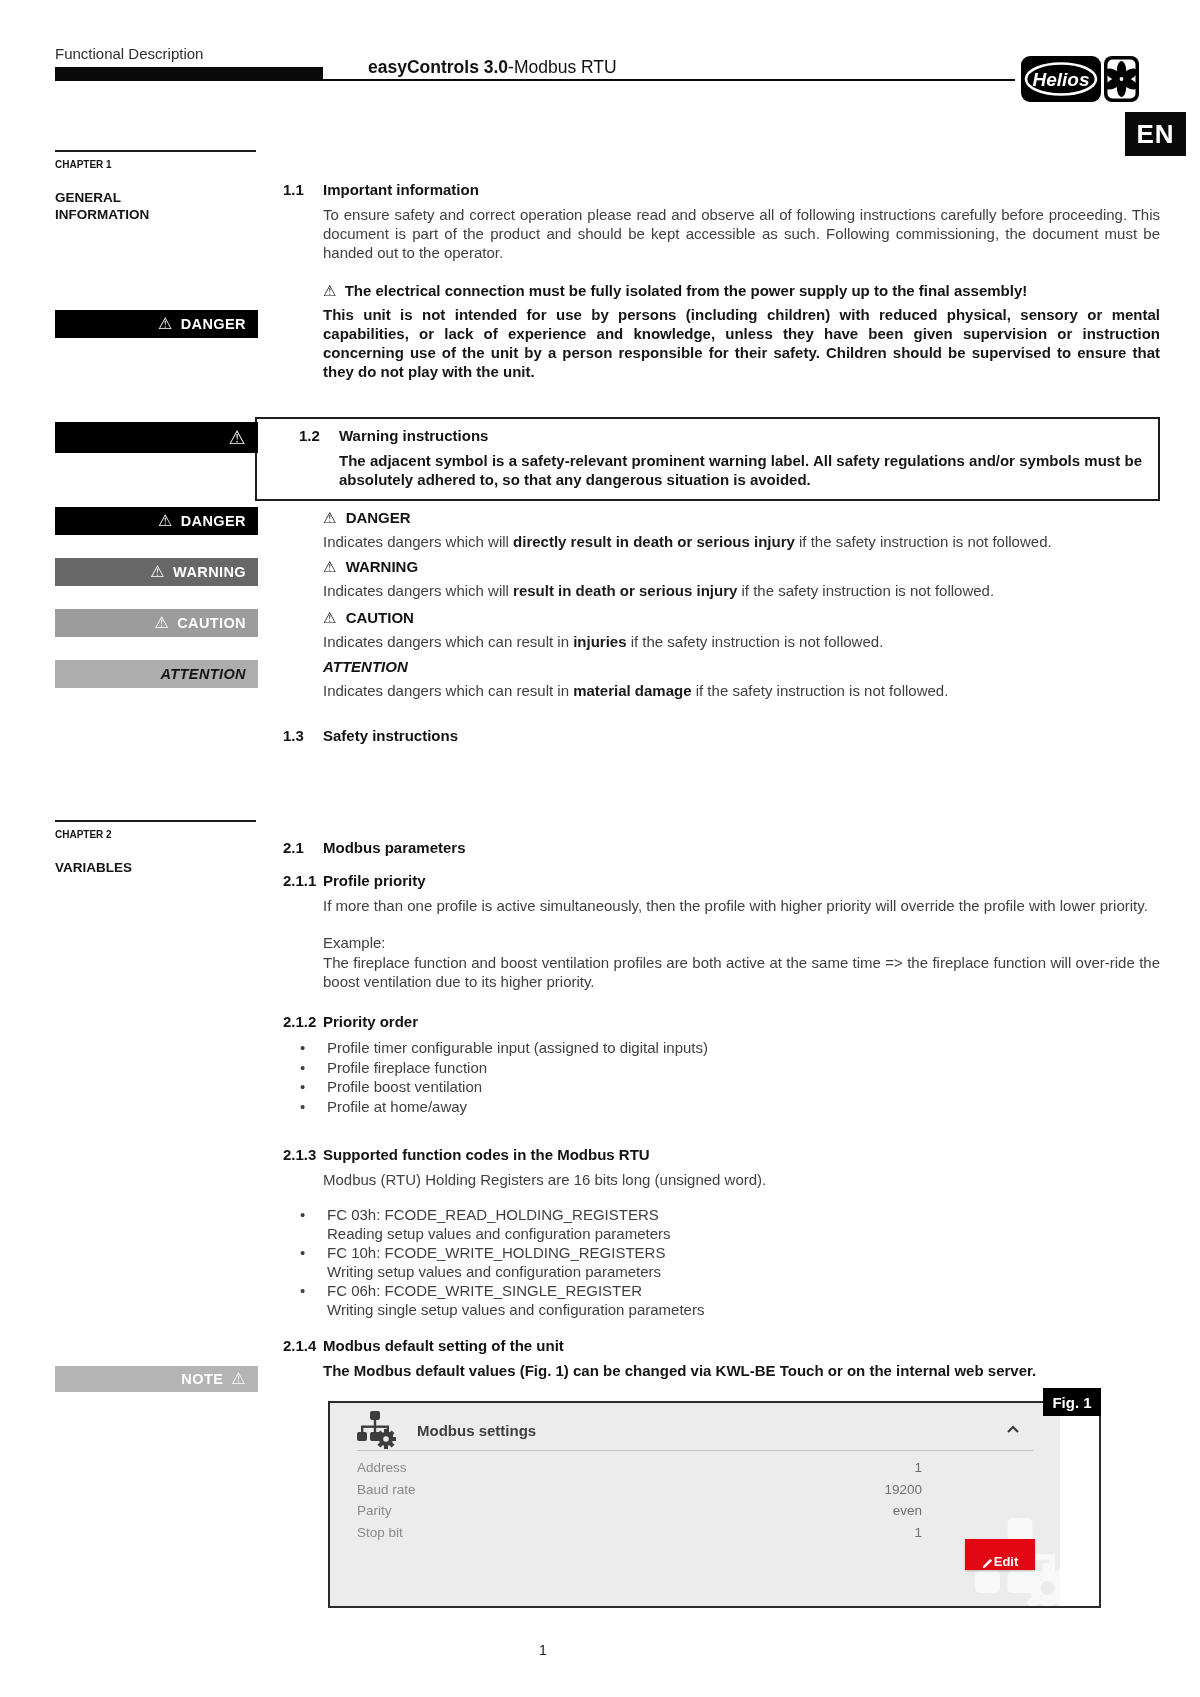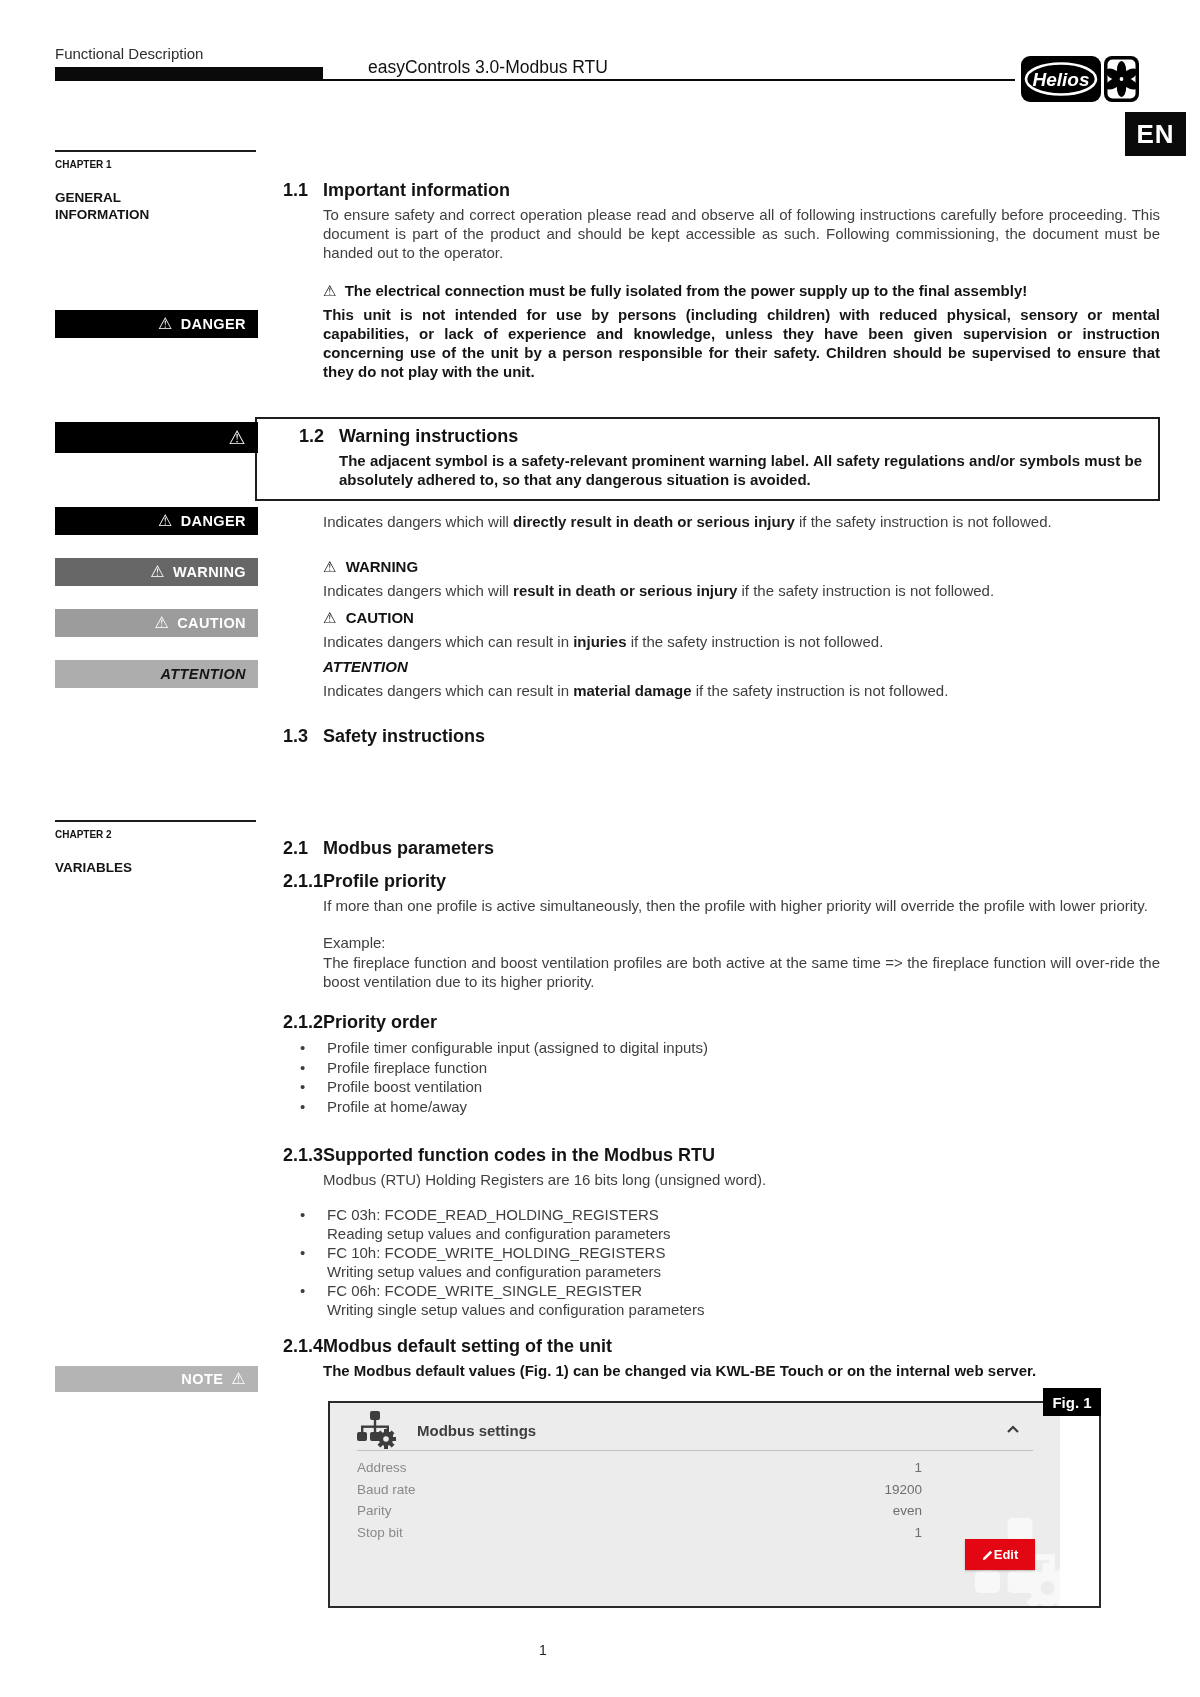--- a/index.html
+++ b/index.html
@@ -7,40 +7,40 @@
     position:relative; width:1200px; height:1697px; margin:0 auto;
     background:#ffffff; overflow:hidden;
     font-family:"Liberation Sans","DejaVu Sans",sans-serif;
     color:#3f3f3f; font-size:15px;
   }
   
   .doc-type{position:absolute;left:55px;top:45px;font-size:15px;color:#2e2e2e;}
   .header-bar{position:absolute;left:55px;top:67px;width:268px;height:14px;background:#0a0a0a;}
   .header-rule{position:absolute;left:323px;top:79px;width:692px;height:2px;background:#0a0a0a;}
   .doc-title{position:absolute;left:368px;top:57px;font-size:17.5px;color:#111;}
-  .doc-title .t-bold{font-weight:normal;}
+  .doc-title .t-bold{font-weight:bold;}
   .logo{position:absolute;left:1021px;top:56px;}
   .en-badge{position:absolute;left:1125px;top:112px;width:61px;height:44px;background:#0a0a0a;
     color:#fff;font-weight:bold;font-size:26px;display:flex;align-items:center;justify-content:center;letter-spacing:1px;}
   
   .chapter{position:absolute;left:55px;width:201px;}
   .chapter .rule{border-top:2px solid #1c1c1c;margin-bottom:7px;}
   .chapter .c-title{font-weight:bold;font-size:10px;color:#141414;}
   .chapter .c-sub{font-weight:bold;font-size:13.5px;color:#141414;margin-top:19px;line-height:17px;white-space:pre-line;}
   .side-box{
     position:absolute;left:55px;width:203px;height:28px;box-sizing:border-box;
     display:flex;align-items:center;justify-content:flex-end;padding-right:12px;
     color:#fff;font-weight:bold;font-size:14.5px;letter-spacing:.4px;
   }
   .side-box .tri{margin-right:8px;font-weight:normal;font-size:16px;line-height:1;}
   .side-box.attn{color:#161616;font-style:italic;}
   .side-box.note .tri{margin-right:0;margin-left:8px;}
   
   .sec{position:absolute;left:283px;width:877px;}
-  .sec-head{font-weight:bold;font-size:18px;color:#131313;line-height:20px;}
+  .sec-head{font-weight:bold;font-size:15px;color:#131313;line-height:20px;}
   .sec-num{display:inline-block;min-width:40px;}
   .body-p{margin:5px 0 0 40px;line-height:19px;text-align:justify;}
   .body-left{text-align:left;}
   .bold-p{font-weight:bold;color:#161616;}
   .warn-line{margin:19px 0 0 40px;font-weight:bold;color:#141414;line-height:19px;}
   .warn-line .tri{font-weight:normal;margin-right:4px;}
   .gap18{height:18px;}
   .box12{
     position:absolute;left:255px;top:417px;width:905px;height:84px;box-sizing:border-box;
     border:2px solid #1d1d1d;background:#fff;padding:7px 16px 0 42px;z-index:2;
@@ -73,21 +73,21 @@
   .panel-head{position:absolute;left:27px;top:8px;display:flex;align-items:center;justify-content:space-between;}
   .panel-title{margin-left:18px;font-weight:bold;font-size:15px;color:#3e3e3e;}
   .panel-caret{position:absolute;left:676px;top:16px;cursor:pointer;}
   .panel-divider{position:absolute;left:27px;top:47px;width:676px;height:1px;background:#c3c3c3;}
   .panel-rows{position:absolute;left:0;top:54px;width:730px;}
   .p-row{display:flex;justify-content:space-between;padding:0 138px 0 27px;height:21.5px;align-items:center;}
   .p-row .p-label{color:#8a8a8a;font-size:13.5px;}
   .p-row .p-value{color:#6e6e6e;font-size:13.5px;}
   .edit-btn{
     position:absolute;left:635px;top:136px;width:70px;height:31px;background:#e30613;border:none;
-    color:#fff;font-weight:bold;font-size:13px;font-family:inherit;display:flex;align-items:center;
+    color:#fff;font-weight:bold;font-size:13px;font-family:inherit;display:flex;align-items:flex-end;
     justify-content:center;cursor:pointer;box-shadow:0 1px 2px rgba(0,0,0,.25);z-index:2;
   }
   .watermark{position:absolute;left:645px;top:115px;opacity:.65;z-index:1;}
   .page-num{position:absolute;left:283px;top:1642px;width:520px;text-align:center;font-size:14px;color:#222;}
 </style>
 </head>
 <body>
 
 <div class="page">
 
@@ -177,20 +177,24 @@
   </div>
 
   <div class="box12">
     <div class="sec-head">
       <span class="sec-num">1.2</span><span>Warning instructions</span>
     </div>
     <div class="body-p">The adjacent symbol is a safety-relevant prominent warning label. All safety regulations and/or symbols must be absolutely adhered to, so that any dangerous situation is avoided.</div>
   </div>
 
   <div class="def" style="top:508px">
+    <div class="d-head">
+      <span class="tri">⚠</span>
+      <span>DANGER</span>
+    </div>
     <div class="d-body"><span>Indicates dangers which will </span><b>directly result in death or serious injury</b><span> if the safety instruction is not followed.</span></div>
   </div>
 
   <div class="def" style="top:608px">
     <div class="d-head">
       <span class="tri">⚠</span>
       <span>CAUTION</span>
     </div>
     <div class="d-body"><span>Indicates dangers which can result in </span><b>injuries</b><span> if the safety instruction is not followed.</span></div>
   </div>

